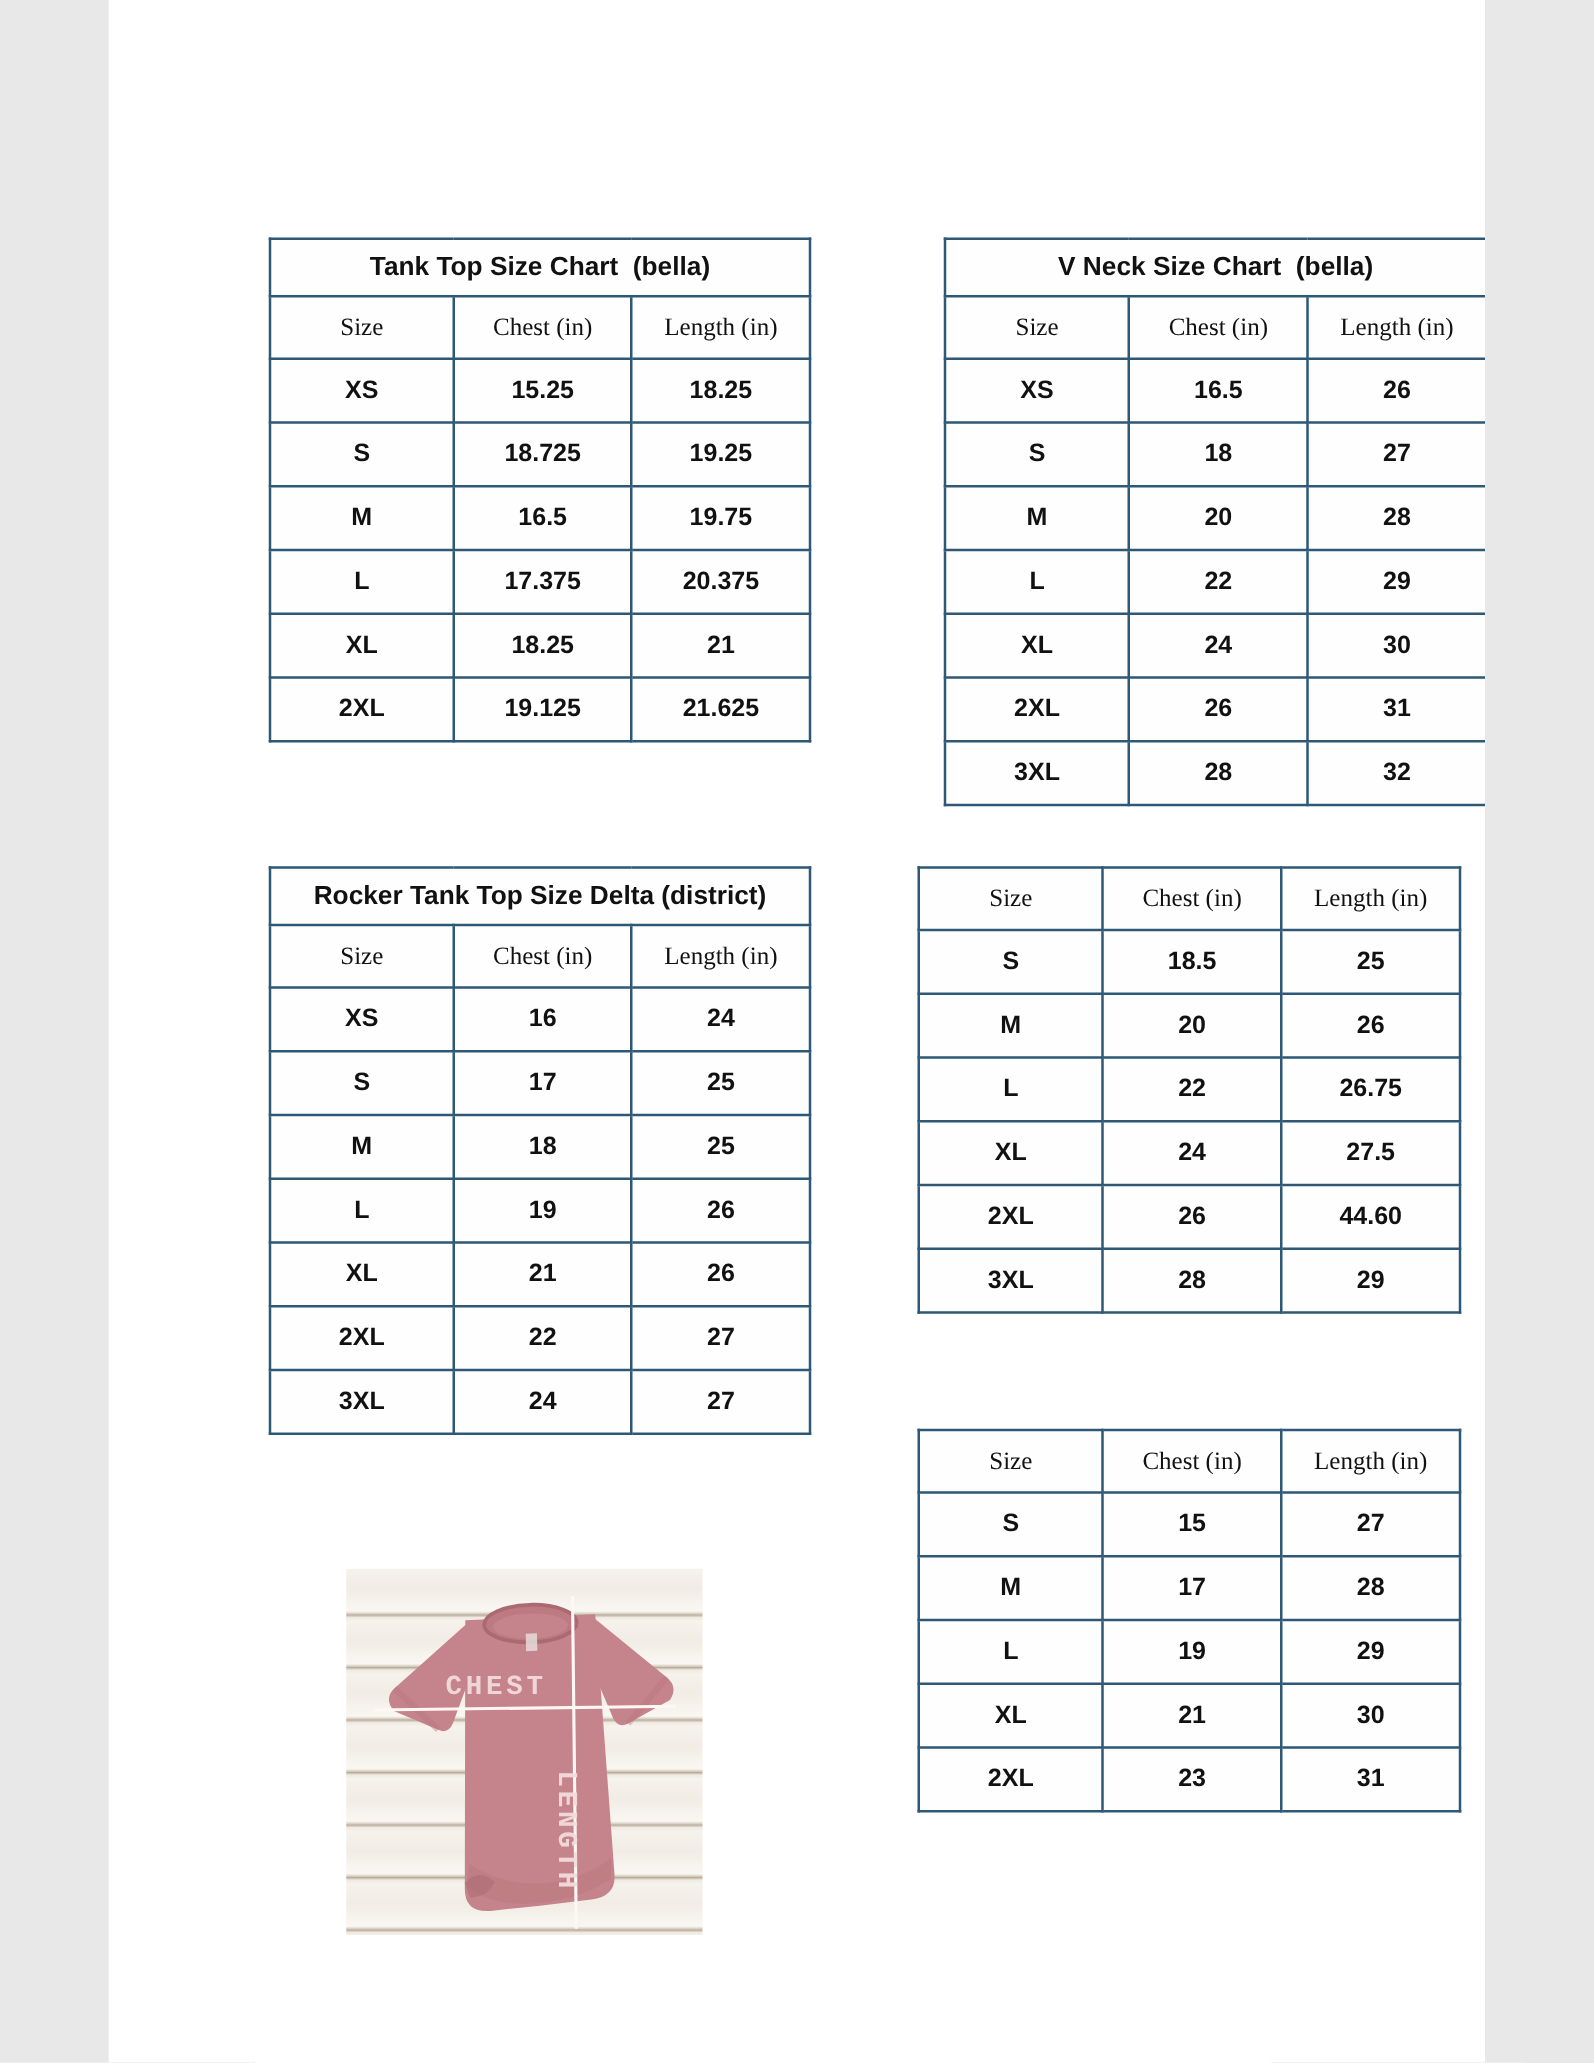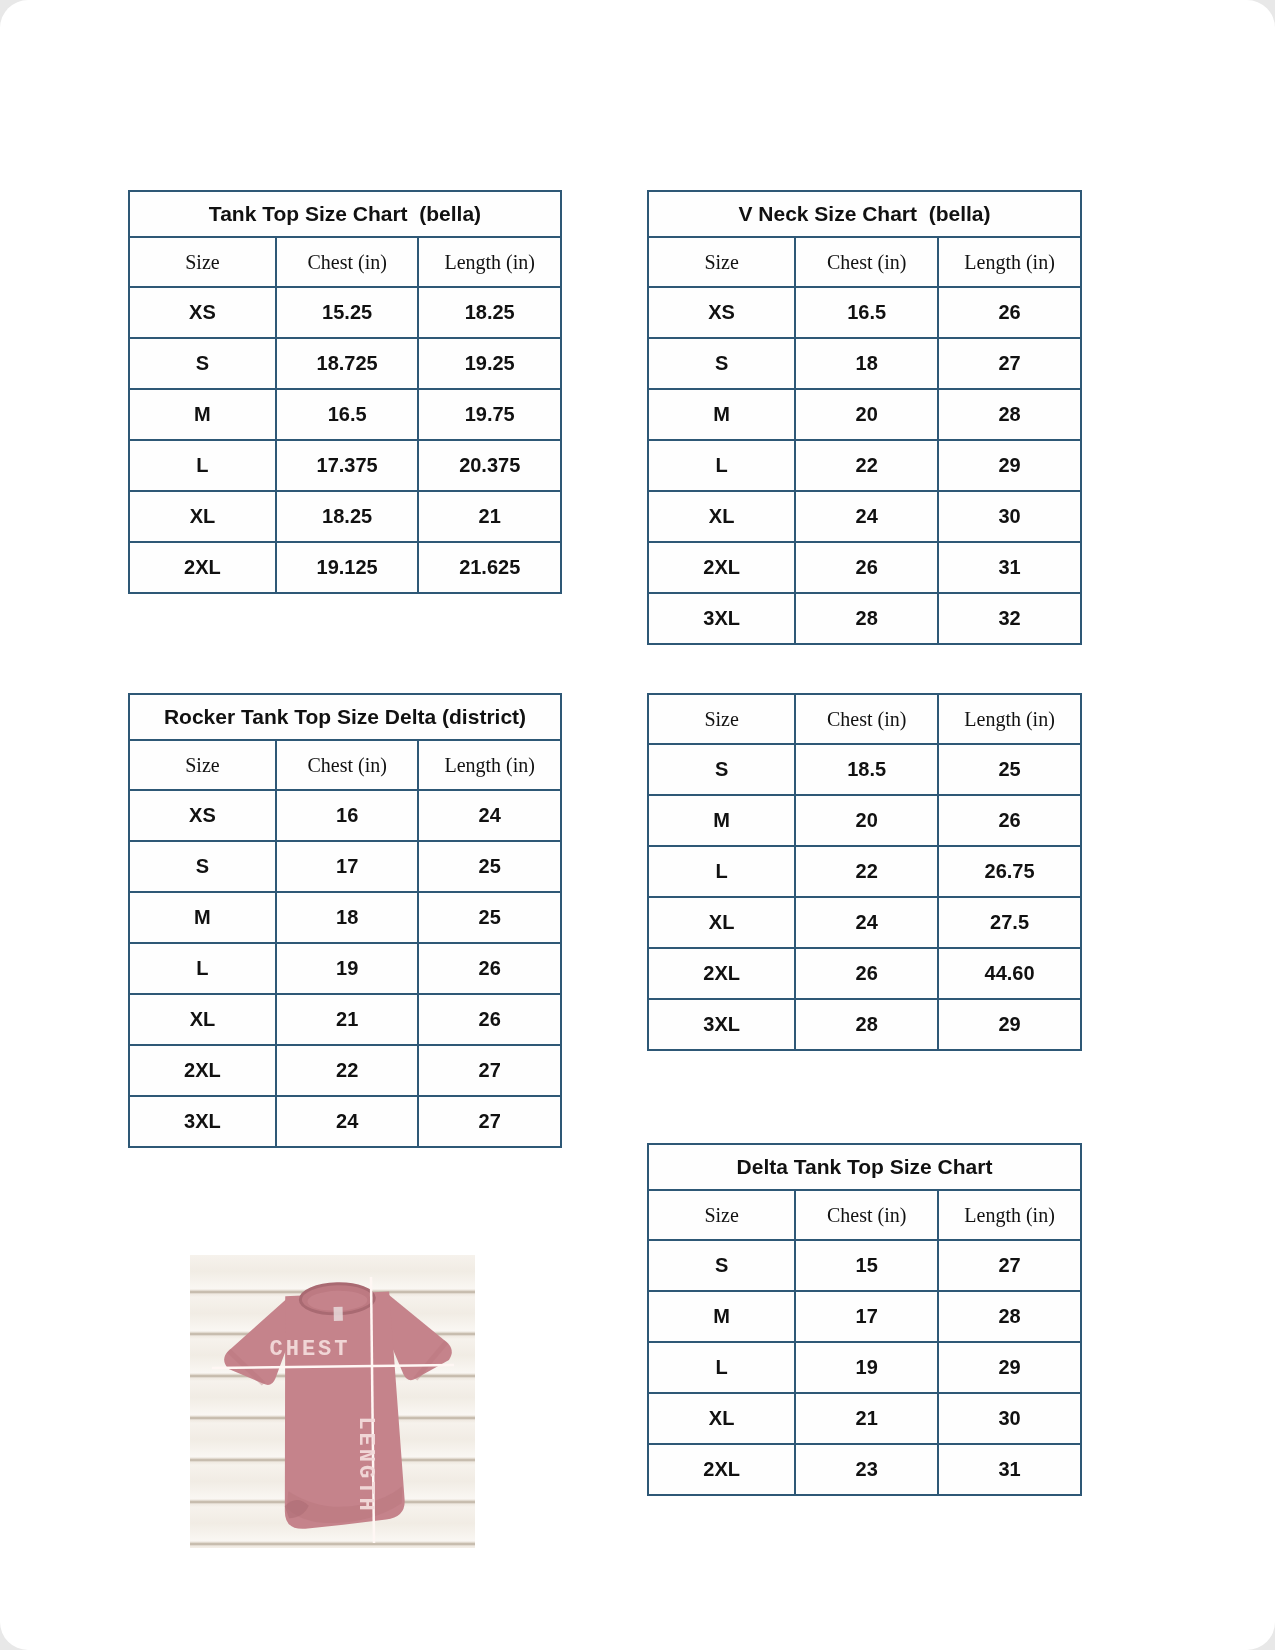--- a/index.html
+++ b/index.html
@@ -1,24 +1,23 @@
 <!DOCTYPE html>
 <html><head>
 <meta charset="utf-8">
 <style>
   html,body{margin:0;padding:0;background:#e8e8e8;}
   .page{
     position:relative;
-    width:1275px;height:1650px;
+    width:1101px;height:1650px;
     margin:0 auto;
     background:#ffffff;
     font-family:"Liberation Sans", sans-serif;
     color:#111111;
     overflow:hidden;
-    border-radius:28px;
   }
   table.size-table{
     position:absolute;
     border-collapse:collapse;
     table-layout:fixed;
     background:#fefefe;
   }
   table.size-table td{
     border:2px solid #2E5876;
     text-align:center;
@@ -96,21 +95,21 @@
       <td>21</td>
     </tr>
     <tr class="data-row">
       <td>2XL</td>
       <td>19.125</td>
       <td>21.625</td>
     </tr>
   </tbody>
     </table>
 
-  <table class="size-table" style="left:647px;top:190px;width:435px;">
+  <table class="size-table" style="left:668px;top:190px;width:435px;">
     <colgroup>
         <col class="c1">
         <col class="c2">
         <col class="c3">
       </colgroup>
     <tbody>
         <tr class="title-row">
           <td colspan="3" class="title">V Neck Size Chart  (bella)</td>
         </tr>
     <tr class="head-row">
@@ -254,23 +253,20 @@
   </tbody>
     </table>
 
   <table class="size-table" style="left:647px;top:1143px;width:435px;">
     <colgroup>
         <col class="c1">
         <col class="c2">
         <col class="c3">
       </colgroup>
     <tbody>
-        <tr class="title-row">
-          <td colspan="3" class="title">Delta Tank Top Size Chart</td>
-        </tr>
     <tr class="head-row">
       <td>Size</td>
       <td>Chest (in)</td>
       <td>Length (in)</td>
     </tr>
     <tr class="data-row">
       <td>S</td>
       <td>15</td>
       <td>27</td>
     </tr>

